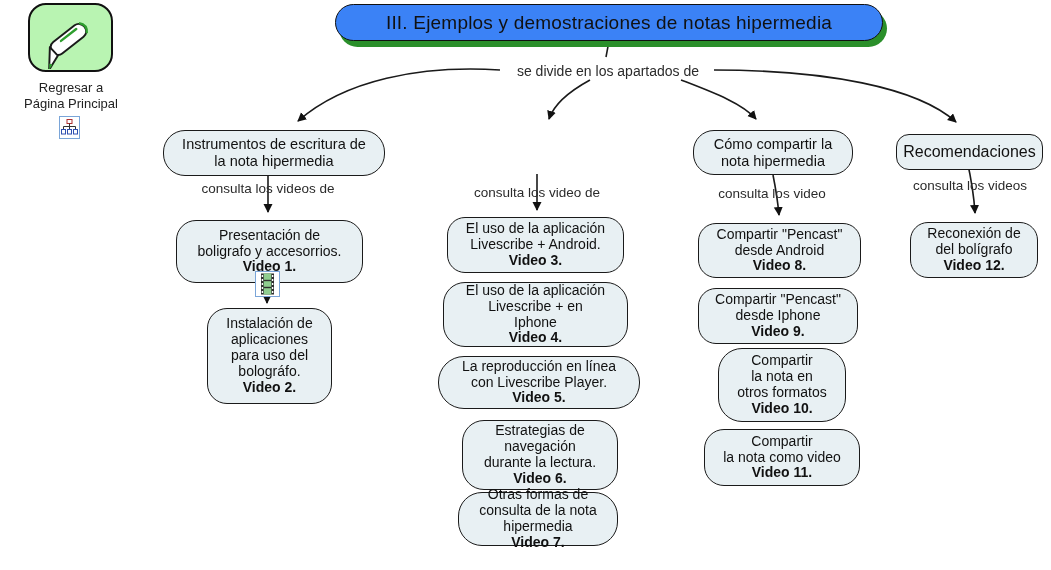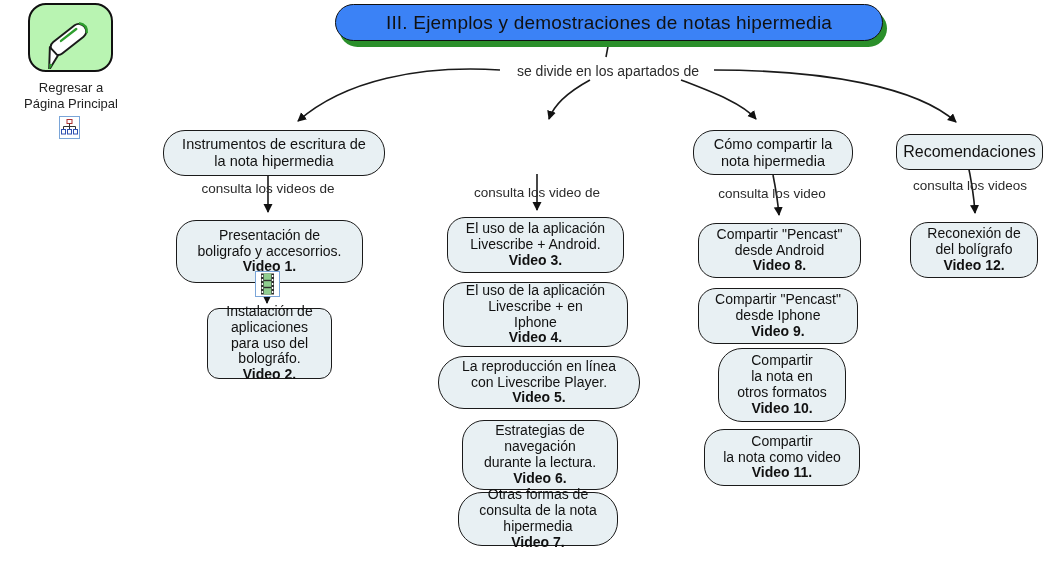--- a/index.html
+++ b/index.html
@@ -139,21 +139,21 @@
       <rect x="6.7" y="12" width="1.4" height="2"></rect>
         <rect x="6.7" y="16" width="1.4" height="2"></rect>
       <rect x="6.7" y="20" width="1.4" height="2"></rect>
       <rect x="16.9" y="4" width="1.4" height="2"></rect>
         <rect x="16.9" y="8" width="1.4" height="2"></rect>
       <rect x="16.9" y="12" width="1.4" height="2"></rect>
         <rect x="16.9" y="16" width="1.4" height="2"></rect>
       <rect x="16.9" y="20" width="1.4" height="2"></rect>
     </g>
   </svg>
-  <div class="node" style="left:207px;top:308px;width:125px;height:71px;border-radius:12px">
+  <div class="node" style="left:207px;top:308px;width:125px;height:96px;border-radius:20px">
     <span class="body">Instalación de
 aplicaciones
 para uso del
 bolográfo.</span>
     <span class="video">Video 2.</span>
   </div>
 
   <div class="node" style="left:447px;top:217px;width:177px;height:56px;border-radius:18px">
     <span class="body">El uso de la aplicación
 Livescribe + Android.</span>

